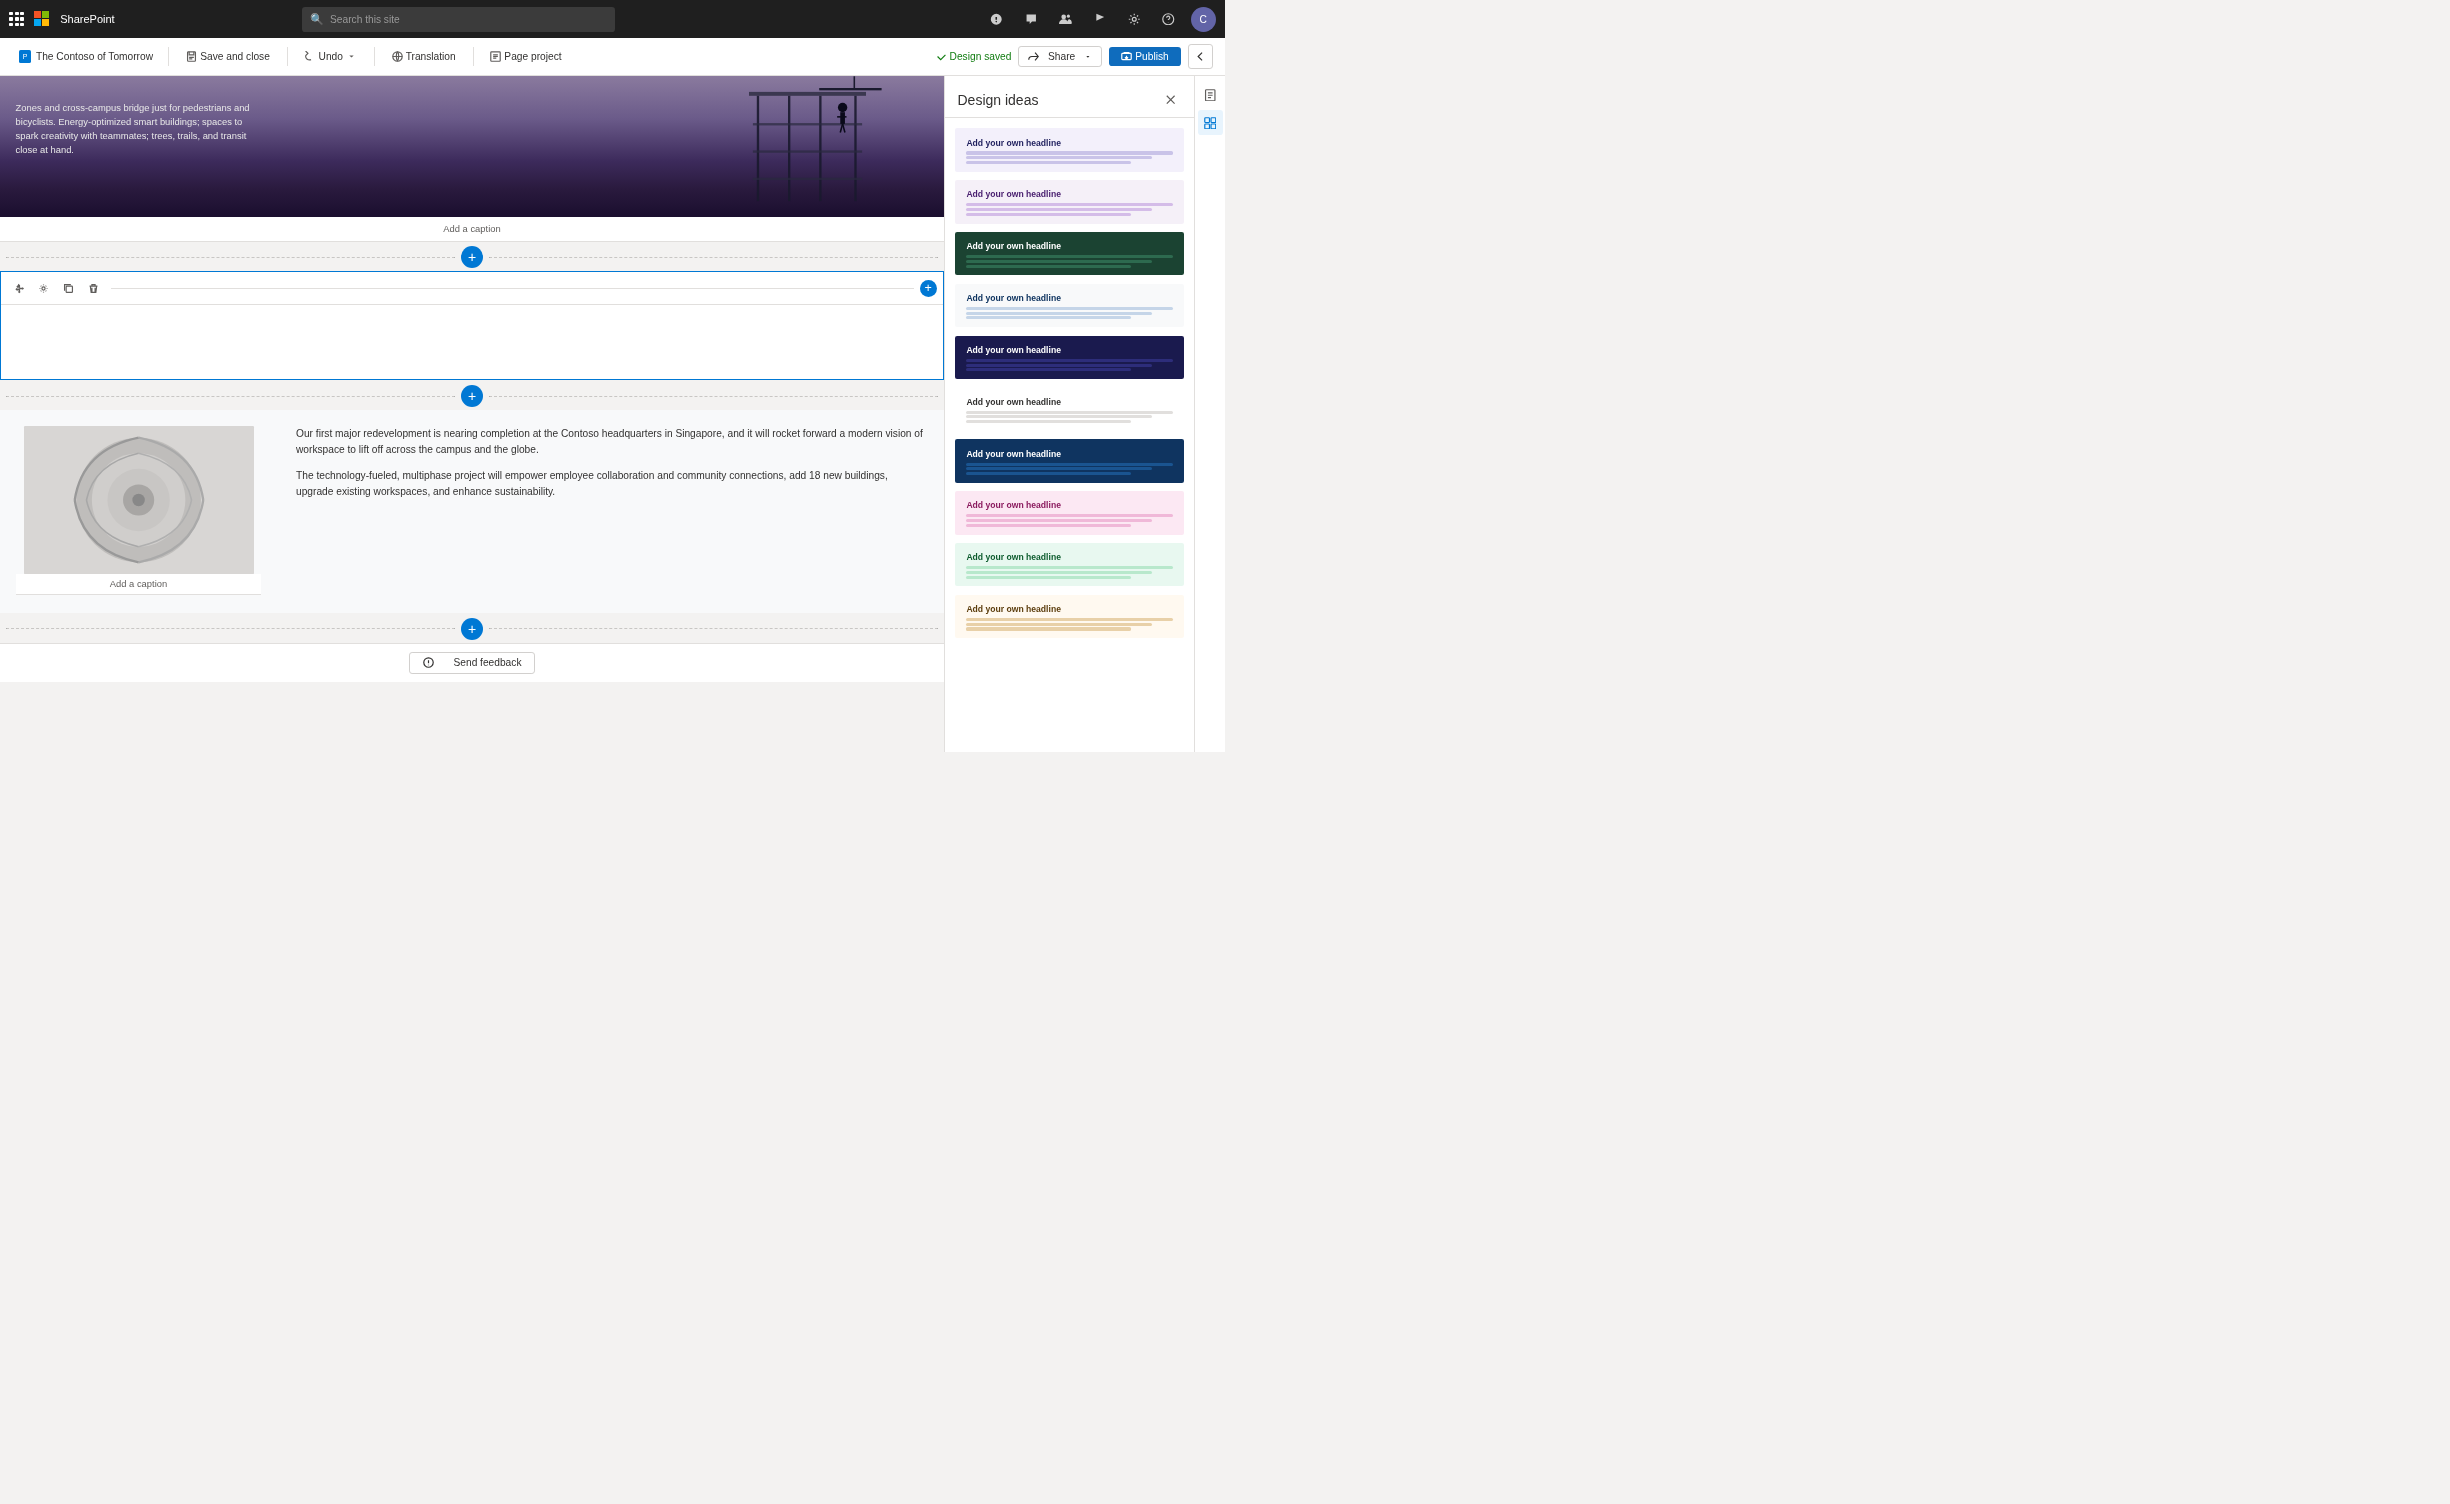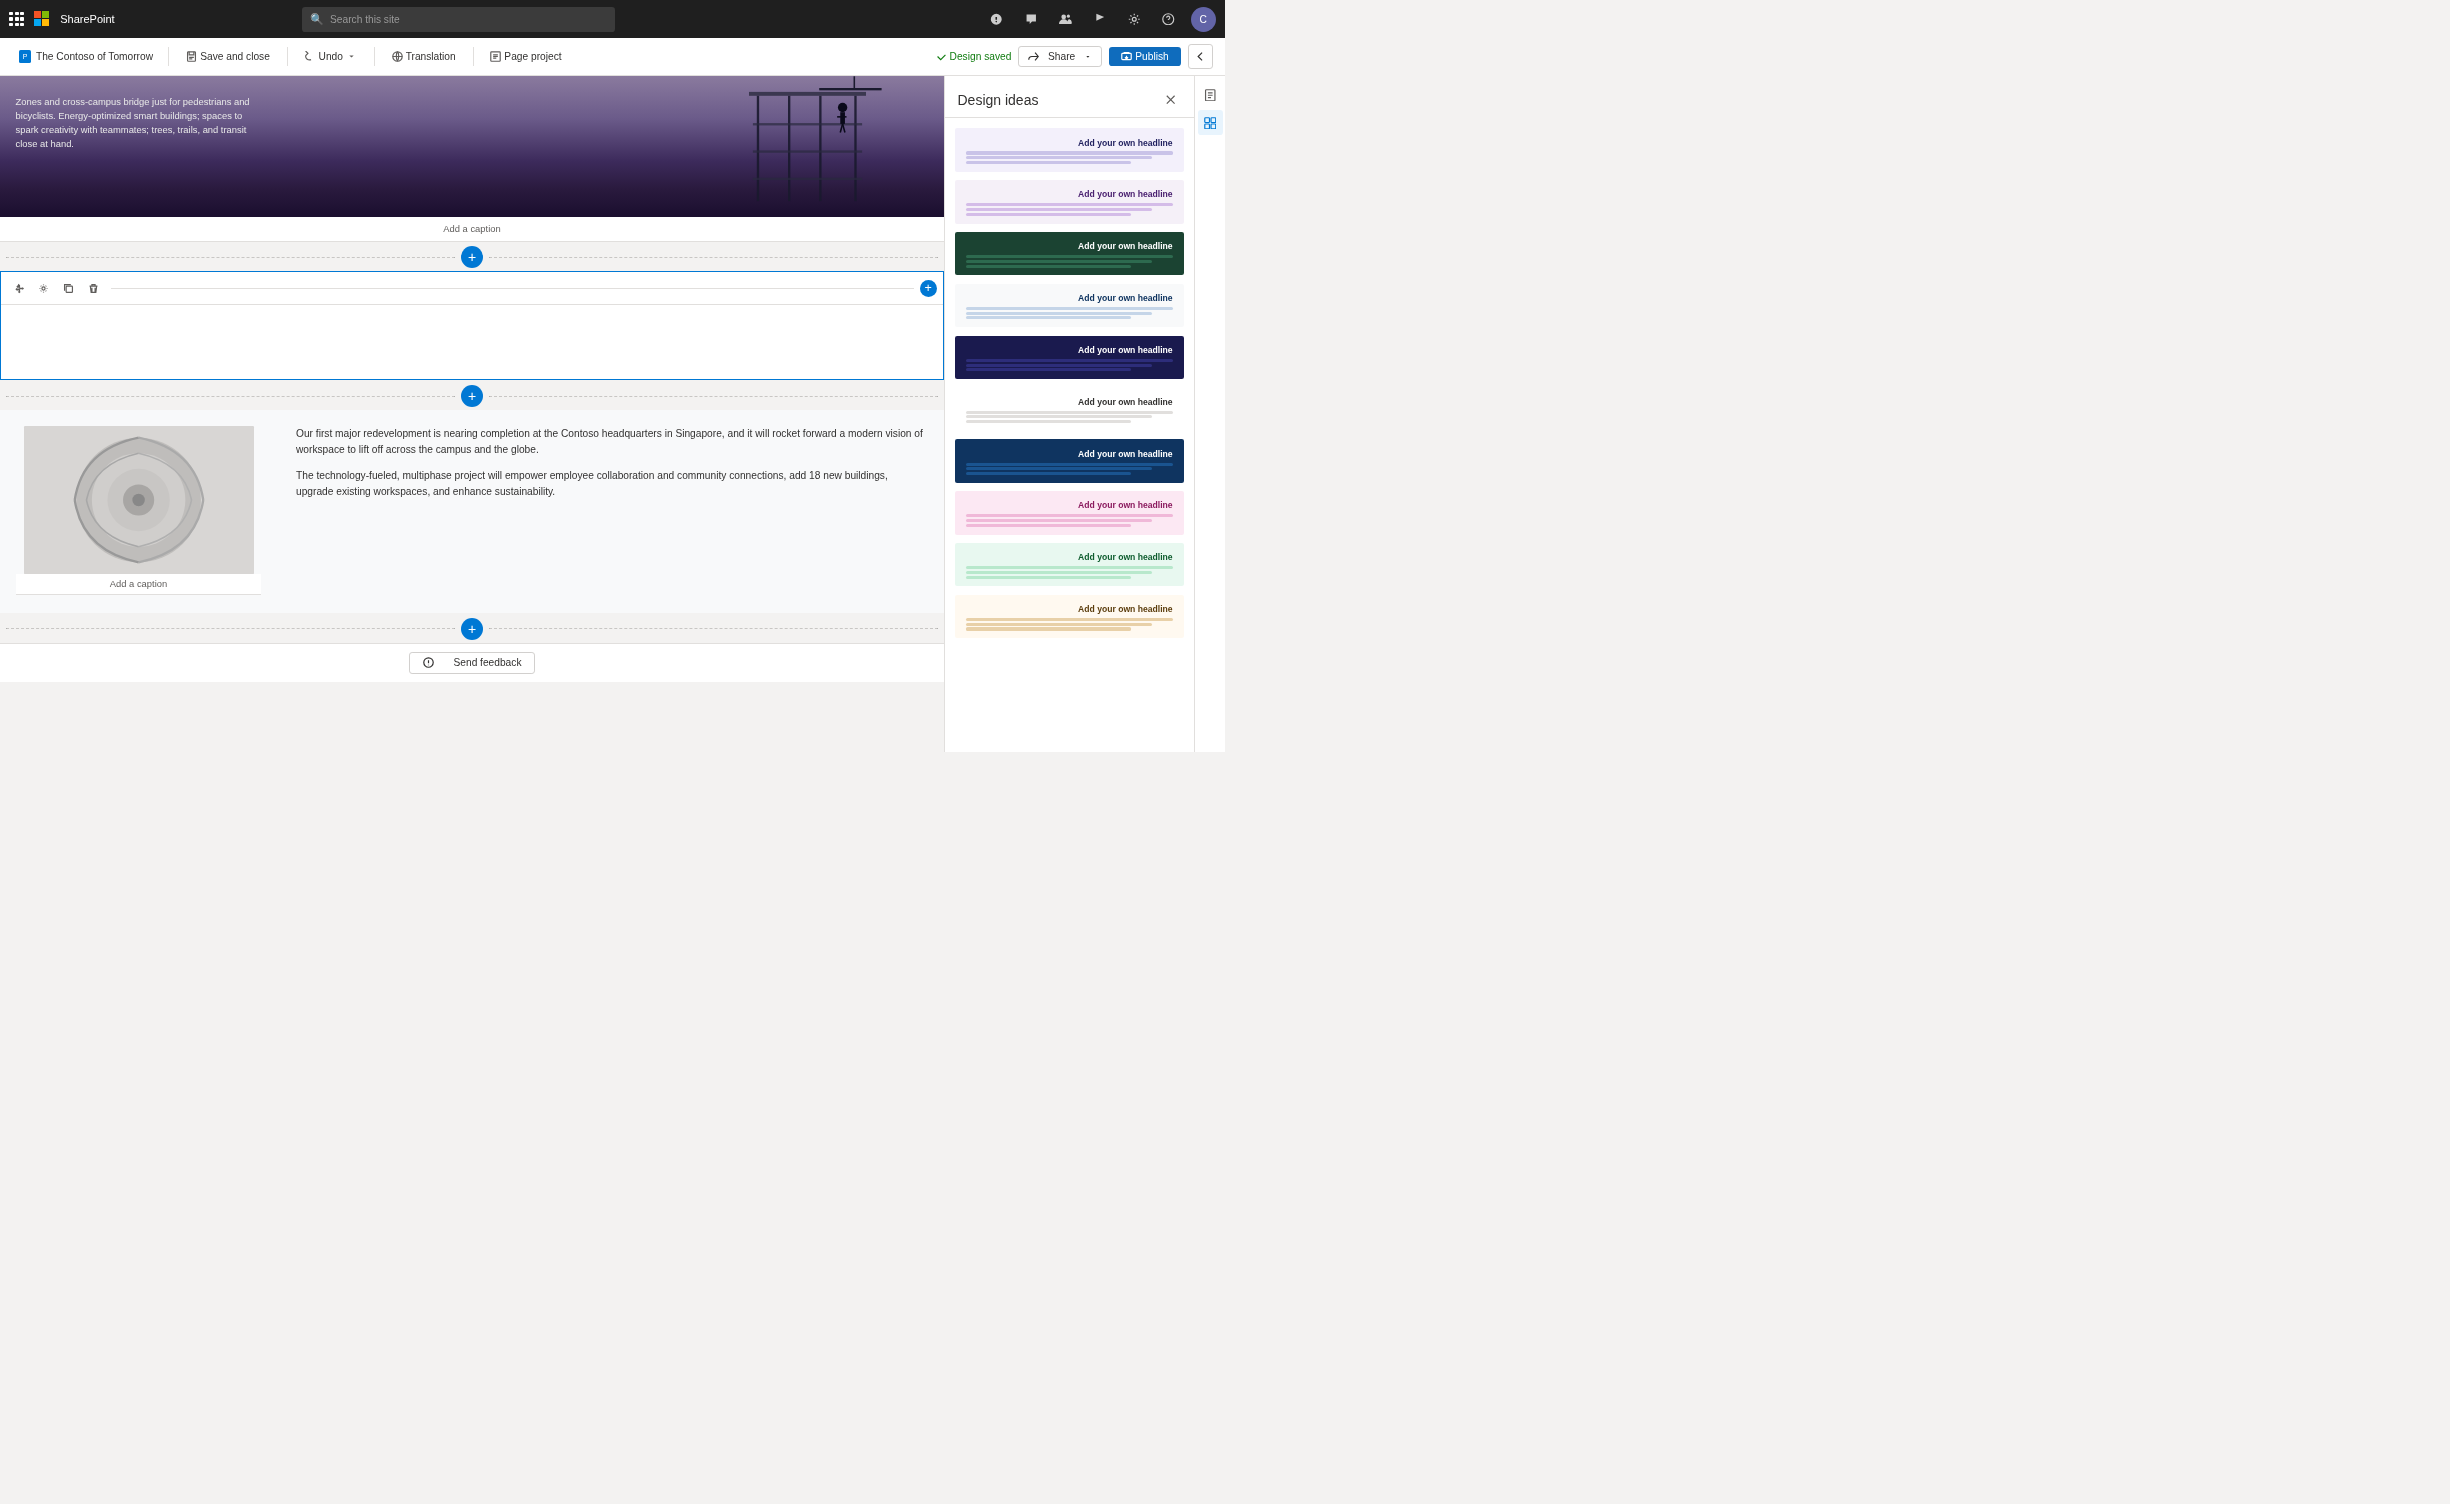--- a/index.html
+++ b/index.html
@@ -91,21 +91,21 @@
     }
     .design-panel-header {
       display: flex;
       align-items: center;
       justify-content: space-between;
       padding: 12.5px 12.5px 6.3px;
       border-bottom: 0.8px solid #e1dfdd;
     }
     .design-panel-title { font-size: 14px; font-weight: 400; color: #323130; }
     .close-btn { width: 22px; height: 22px; display: flex; align-items: center; justify-content: center; cursor: pointer; border-radius: 3.1px; color: #605e5c; font-size: 11px; }
-    .design-panel-body { flex: 1; overflow-y: auto; padding: 9.4px; display: flex; flex-direction: column; gap: 6.3px; text-align: right; }
+    .design-panel-body { flex: 1; overflow-y: auto; padding: 9.4px; display: flex; flex-direction: column; gap: 6.3px; }
     
     
     .idea-card { border-radius: 3.1px; overflow: hidden; cursor: pointer; border: 1.6px solid transparent; }
     .idea-card-inner { padding: 9.4px 11px 7.8px; }
     .idea-headline { font-size: 9.4px; font-weight: 600; margin-bottom: 3.1px; }
     .idea-body-lines { display: flex; flex-direction: column; gap: 1.6px; }
     .idea-line { height: 3.1px; border-radius: 1.6px; }
     
     
     .design-panel-body::-webkit-scrollbar { width: 4.7px; }
@@ -133,21 +133,21 @@
     .hero-section {
       background: linear-gradient(180deg, #8a7a9e 0%, #6b5b8a 30%, #3d2b5c 60%, #2a1a3e 80%, #1a0e2e 100%);
       height: 141px;
       position: relative;
       overflow: hidden;
     }
     .scaffold-svg { width: 100%; height: 100%; }
 
     .left-text-panel {
       position: absolute;
-      left: 0; top: 6px;
+      left: 0; top: 12px;
       width: 281px;
       height: 100%;
       padding: 12.5px 15.6px;
     }
     .left-text-panel p {
       font-size: 9.4px;
       color: #e8e8e8;
       line-height: 1.5;
     }
     

